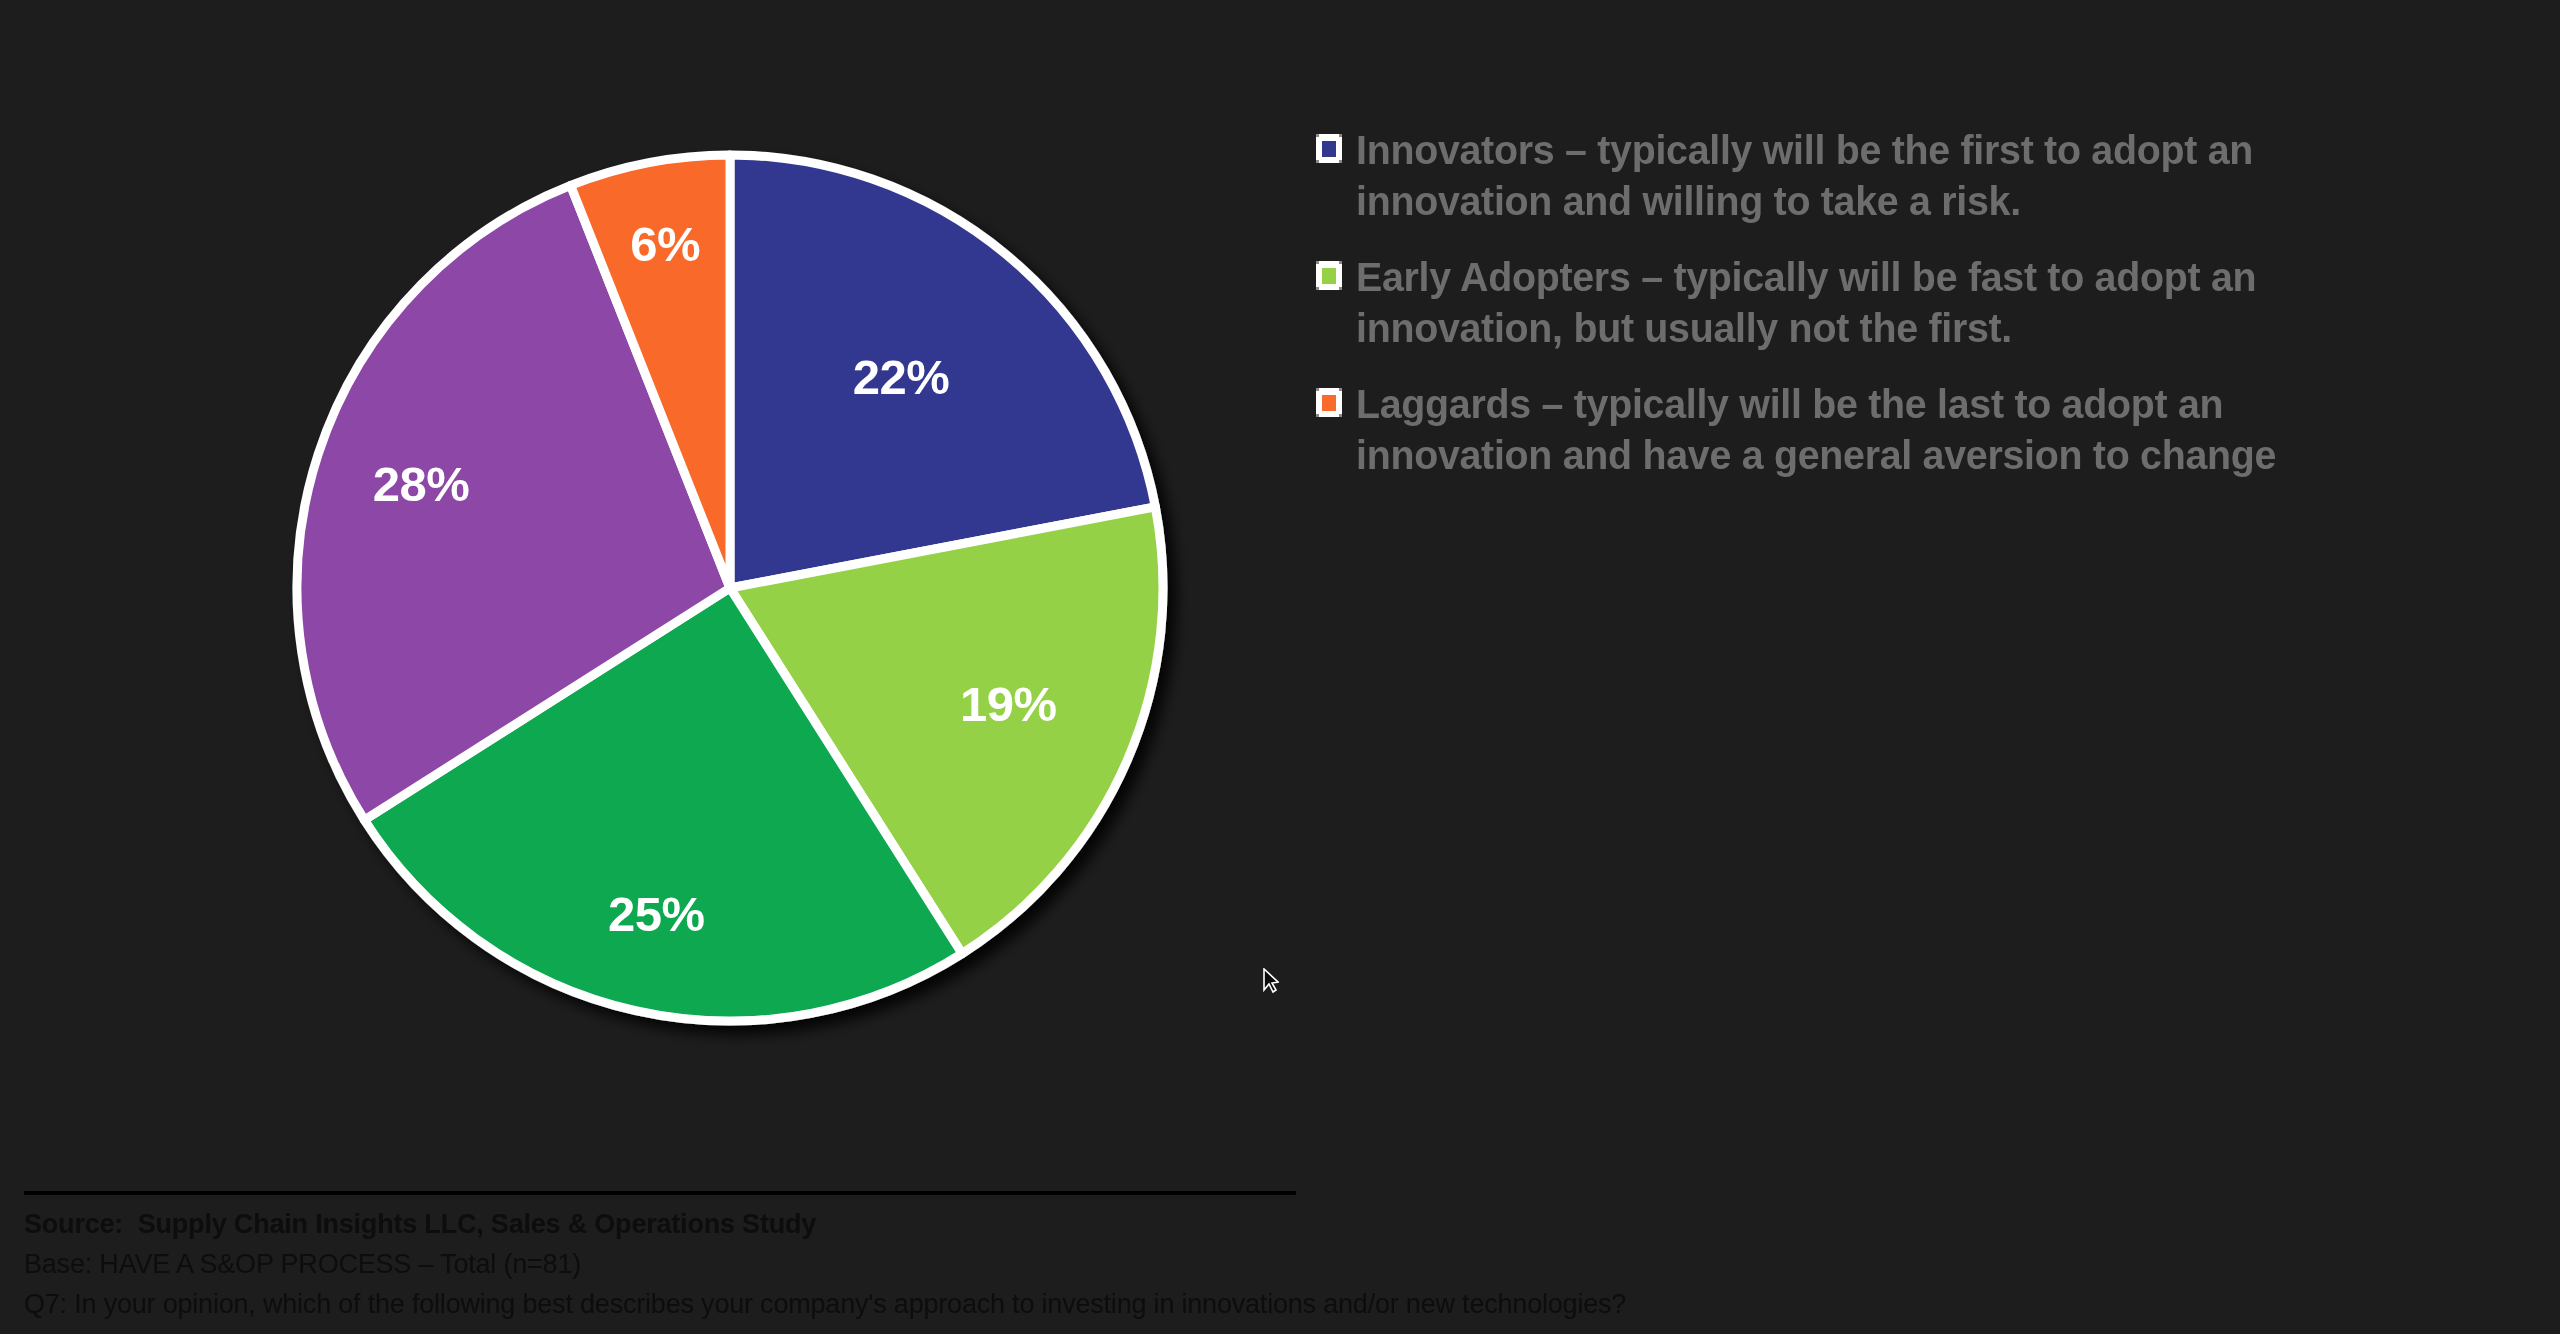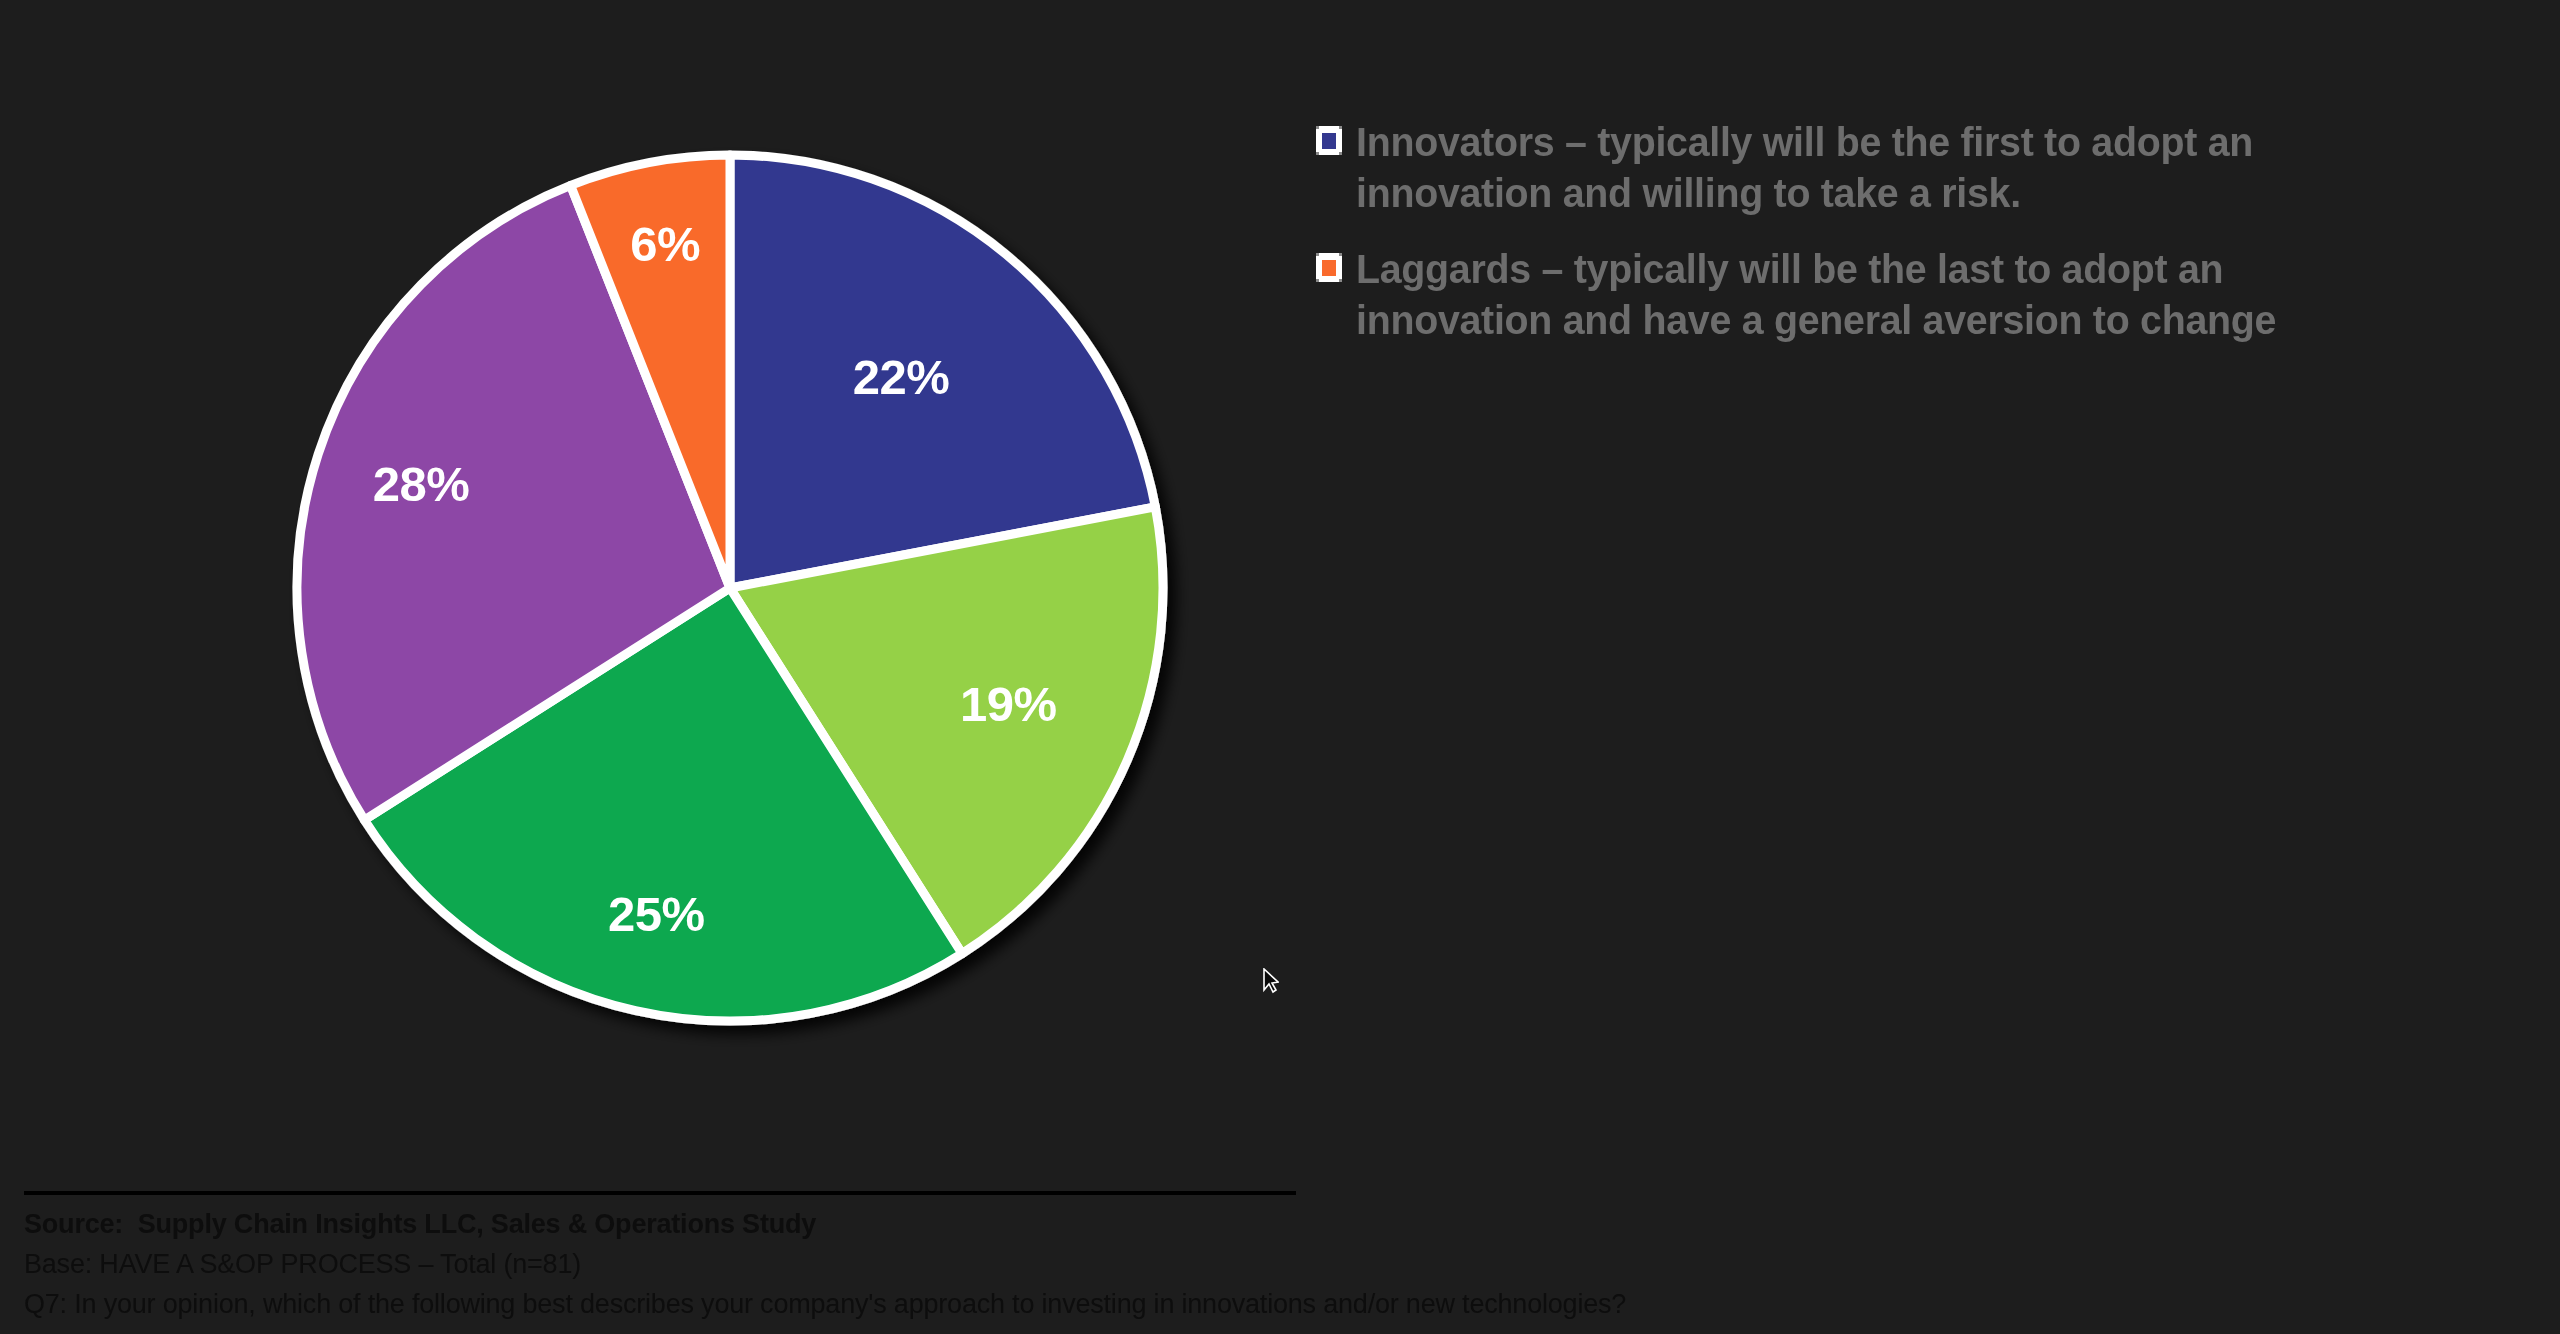--- a/index.html
+++ b/index.html
@@ -59,20 +59,21 @@
   #legend {
     position: absolute;
     left: 1316px;
     top: 117px;
     width: 1060px;
   }
   .legend-item {
     position: relative;
     margin-bottom: 25px;
     padding-left: 40px;
+    margin-top: 8px;
   }
   .legend-bullet {
     position: absolute;
     left: 0px;
     top: 9px;
     width: 26px;
     height: 29px;
     background: #ffffff;
     box-sizing: border-box;
   }
@@ -174,20 +175,30 @@
       <span class="legend-bullet">
         <span class="chip" id="chip-0" style="background: rgb(51, 56, 143);"></span>
         <span class="handle h-tl"></span>
         <span class="handle h-tr"></span>
         <span class="handle h-bl"></span>
         <span class="handle h-br"></span>
       </span>
       <span class="legend-text">Innovators – typically will be the first to adopt an innovation and willing to take a risk.</span>
     </div>
 
+    <div class="legend-item">
+      <span class="legend-bullet">
+        <span class="chip" id="chip-1" style="background: rgb(149, 209, 71);"></span>
+        <span class="handle h-tl"></span>
+        <span class="handle h-tr"></span>
+        <span class="handle h-bl"></span>
+        <span class="handle h-br"></span>
+      </span>
+      <span class="legend-text">Early Adopters – typically will be fast to adopt an innovation, but usually not the first.</span>
+    </div>
 
 
 
     <div class="legend-item">
       <span class="legend-bullet">
         <span class="chip" id="chip-4" style="background: rgb(249, 106, 44);"></span>
         <span class="handle h-tl"></span>
         <span class="handle h-tr"></span>
         <span class="handle h-bl"></span>
         <span class="handle h-br"></span>

